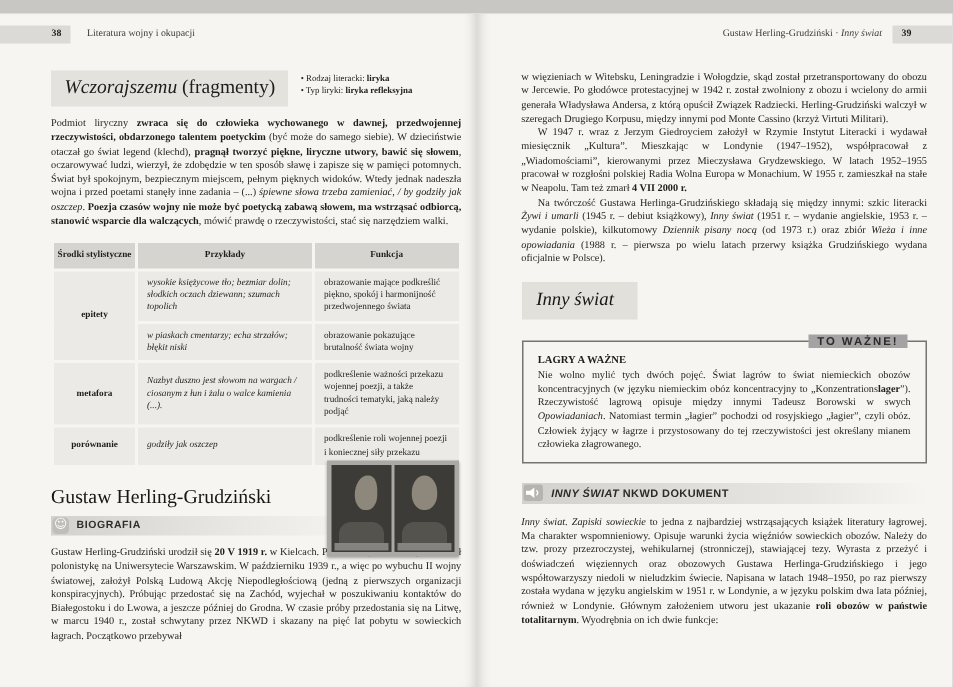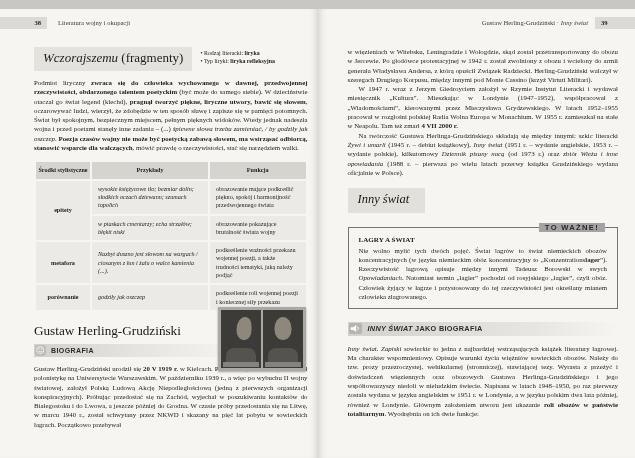--- a/index.html
+++ b/index.html
@@ -200,32 +200,32 @@
       <p class="para indent"><span>W 1947 r. wraz z Jerzym Giedroyciem założył w Rzymie Instytut Literacki i wydawał miesięcznik „Kultura”. Mieszkając w Londynie (1947–1952), współpracował z „Wiadomościami”, kierowanymi przez Mieczysława Grydzewskiego. W latach 1952–1955 pracował w rozgłośni polskiej Radia Wolna Europa w Monachium. W 1955 r. zamieszkał na stałe w Neapolu. Tam też zmarł </span><span class="b">4 VII 2000 r.</span></p>
 
       <p class="para indent"><span>Na twórczość Gustawa Herlinga-Grudzińskiego składają się między innymi: szkic literacki </span><span class="i">Żywi i umarli</span><span> (1945 r. – debiut książkowy), </span><span class="i">Inny świat</span><span> (1951 r. – wydanie angielskie, 1953 r. – wydanie polskie), kilkutomowy </span><span class="i">Dziennik pisany nocą</span><span> (od 1973 r.) oraz zbiór </span><span class="i">Wieża i inne opowiadania</span><span> (1988 r. – pierwsza po wielu latach przerwy książka Grudzińskiego wydana oficjalnie w Polsce).</span></p>
 
       <div>
         <div class="section-box">Inny świat</div>
       </div>
 
       <div class="important">
         <span class="important-label">TO WAŻNE!</span>
-        <div class="imp-heading">LAGRY A ŚWIAT</div>
+        <div class="imp-heading">LAGRY A WAŻNE</div>
         <p class="imp-body"><span>Nie wolno mylić tych dwóch pojęć. Świat lagrów to świat niemieckich obozów koncentracyjnych (w języku niemieckim obóz koncentracyjny to „Konzentrations</span><span class="b">lager</span><span>”). Rzeczywistość lagrową opisuje między innymi Tadeusz Borowski w swych </span><span class="i">Opowiadaniach</span><span>. Natomiast termin „łagier” pochodzi od rosyjskiego „łagier”, czyli obóz. Człowiek żyjący w łagrze i przystosowany do tej rzeczywistości jest określany mianem człowieka złagrowanego.</span></p>
       </div>
 
       <div class="doc-bar">
         <span class="doc-icon">
           <svg width="11" height="9" viewBox="0 0 16 12" aria-hidden="true">
             <polygon points="1,4 5,4 9,1 9,11 5,8 1,8" fill="#ffffff"></polygon>
             <path d="M11 3.5 q2.8 2.5 0 5" stroke="#ffffff" stroke-width="1.4" fill="none"></path>
           </svg>
         </span>
-        <span class="doc-heading"><span class="hi">INNY ŚWIAT</span><span> JAKO BIOGRAFIA</span></span>
+        <span class="doc-heading"><span class="hi">INNY ŚWIAT</span><span> NKWD DOKUMENT</span></span>
       </div>
 
       <p class="para doc-para"><span class="i">Inny świat. Zapiski sowieckie</span><span> to jedna z najbardziej wstrząsających książek literatury łagrowej. Ma charakter wspomnieniowy. Opisuje warunki życia więźniów sowieckich obozów. Należy do tzw. prozy przezroczystej, wehikularnej (stronniczej), stawiającej tezy. Wyrasta z przeżyć i doświadczeń więziennych oraz obozowych Gustawa Herlinga-Grudzińskiego i jego współtowarzyszy niedoli w nieludzkim świecie. Napisana w latach 1948–1950, po raz pierwszy została wydana w języku angielskim w 1951 r. w Londynie, a w języku polskim dwa lata później, również w Londynie. Głównym założeniem utworu jest ukazanie </span><span class="b">roli obozów w państwie totalitarnym</span><span>. Wyodrębnia on ich dwie funkcje:</span></p>
 
     </div>
   </div>
 
 </div>
 
 </body></html>

